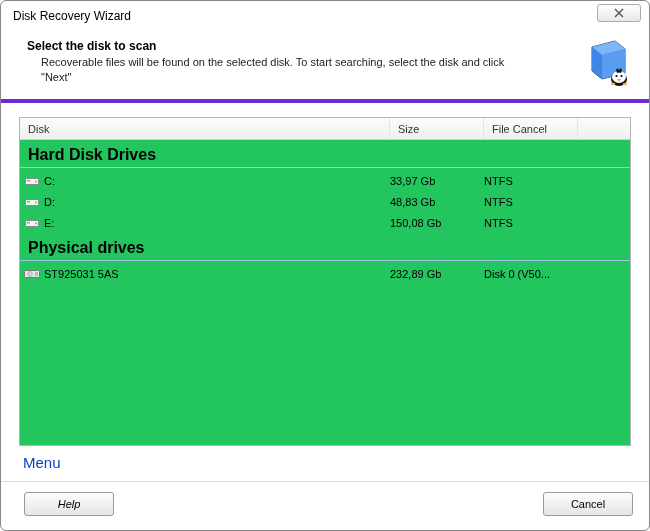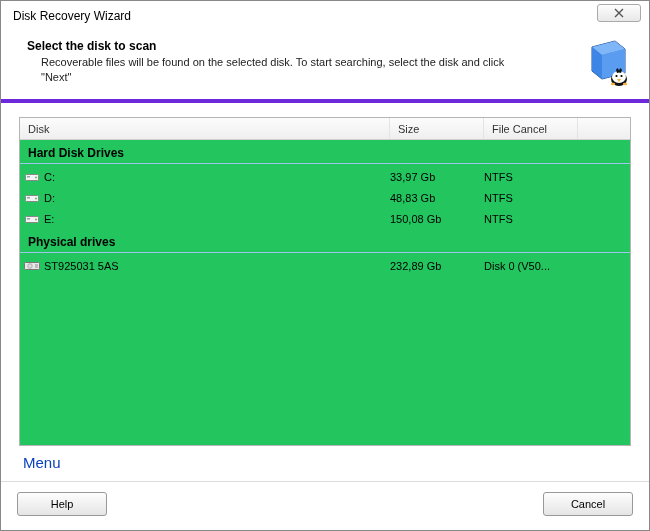--- a/index.html
+++ b/index.html
@@ -1,45 +1,45 @@
 <!DOCTYPE html>
 <html><head>
 <meta charset="utf-8">
 <style>
   * { box-sizing: border-box; }
   html, body { margin: 0; padding: 0; font-family: "Segoe UI", Tahoma, sans-serif; font-size: 12px; color: #000; background: #fff; }
-  .window { width: 650px; height: 531px; border: 1px solid #888; border-radius: 0; position: relative; background: #fff; display: flex; flex-direction: column; justify-content: center; }
+  .window { width: 650px; height: 531px; border: 1px solid #888; border-radius: 6px; position: relative; background: #fff; display: flex; flex-direction: column; justify-content: center; }
   .titlebar { height: 30px; display: flex; align-items: center; padding: 0 8px 0 12px; }
   .titlebar .title { flex: 1; font-size: 12px; }
   .close-btn { width: 44px; height: 18px; border: 1px solid #aaa; border-radius: 3px; background: linear-gradient(#fdfdfd,#e8e8e8); display: flex; align-items: center; justify-content: center; font-size: 11px; color: #555; cursor: pointer; position: relative; top: -3px; font-family: sans-serif; }
   .header { padding: 8px 18px 12px 26px; display: flex; border-bottom: 4px solid #6d28d9; }
   .header-text { flex: 1; }
   .header-title { font-weight: bold; font-size: 12px; margin-bottom: 2px; }
   .header-desc { font-size: 11px; color: #222; padding-left: 14px; line-height: 1.35; max-width: 510px; }
   .header-icon { width: 48px; height: 48px; margin-left: 8px; }
   .content { flex: 1; padding: 14px 18px 0 18px; display: flex; flex-direction: column; min-height: 0; }
   .listbox { flex: 1; border: 1px solid #b5b5b5; background: #22c55e; display: flex; flex-direction: column; overflow: hidden; }
   .columns { display: flex; height: 22px; background: linear-gradient(#fcfcfc,#efefef); border-bottom: 1px solid #d0d0d0; font-size: 11px; color: #333; }
   .col { display: flex; align-items: center; padding: 0 8px; border-right: 1px solid #e4e4e4; }
   .col-disk { width: 370px; }
   .col-size { width: 94px; }
   .col-fs { width: 94px; }
   .col-end { flex: 1; border-right: none; }
   .rows { flex: 1; overflow: auto; }
-  .group { font-weight: bold; font-size: 12px; padding: 6px 8px 3px 8px; border-bottom: 1px solid #9ec6e8; margin-bottom: 2px; }
+  .group { font-weight: bold; font-size: 16px; padding: 6px 8px 3px 8px; border-bottom: 1px solid #9ec6e8; margin-bottom: 2px; }
   .row { display: flex; align-items: center; height: 21px; font-size: 11px; cursor: pointer; }
   .row .icon-cell { width: 24px; display: flex; justify-content: center; }
   .row .cell-disk { width: 346px; padding-left: 0; }
   .row .cell-size { width: 94px; }
   .row .cell-fs { width: 94px; }
   .menu-link { color: #0a3fbf; font-size: 15px; padding: 8px 4px 10px 4px; cursor: pointer; width: fit-content; }
   .footer { border-top: 1px solid #ddd; padding: 10px 16px 14px 16px; display: flex; align-items: center; }
   .spacer { flex: 1; }
   .btn { width: 90px; height: 24px; border: 1px solid #999; border-radius: 3px; background: linear-gradient(#fdfdfd,#e5e5e5); font-size: 11px; display: flex; align-items: center; justify-content: center; margin-left: 8px; cursor: pointer; color: #000; }
-  .btn:first-child { margin-left: 0; }
+  .btn:first-child { margin-left: 7px; font-style: italic; }
   .btn.disabled { color: #9a9a9a; cursor: default; }
   .drive-icon { width: 14px; height: 10px; }
   .phys-icon { width: 16px; height: 10px; }
 </style>
 </head>
 <body>
 <div class="window">
 
   <div class="titlebar">
     <div class="title">Disk Recovery Wizard</div>

